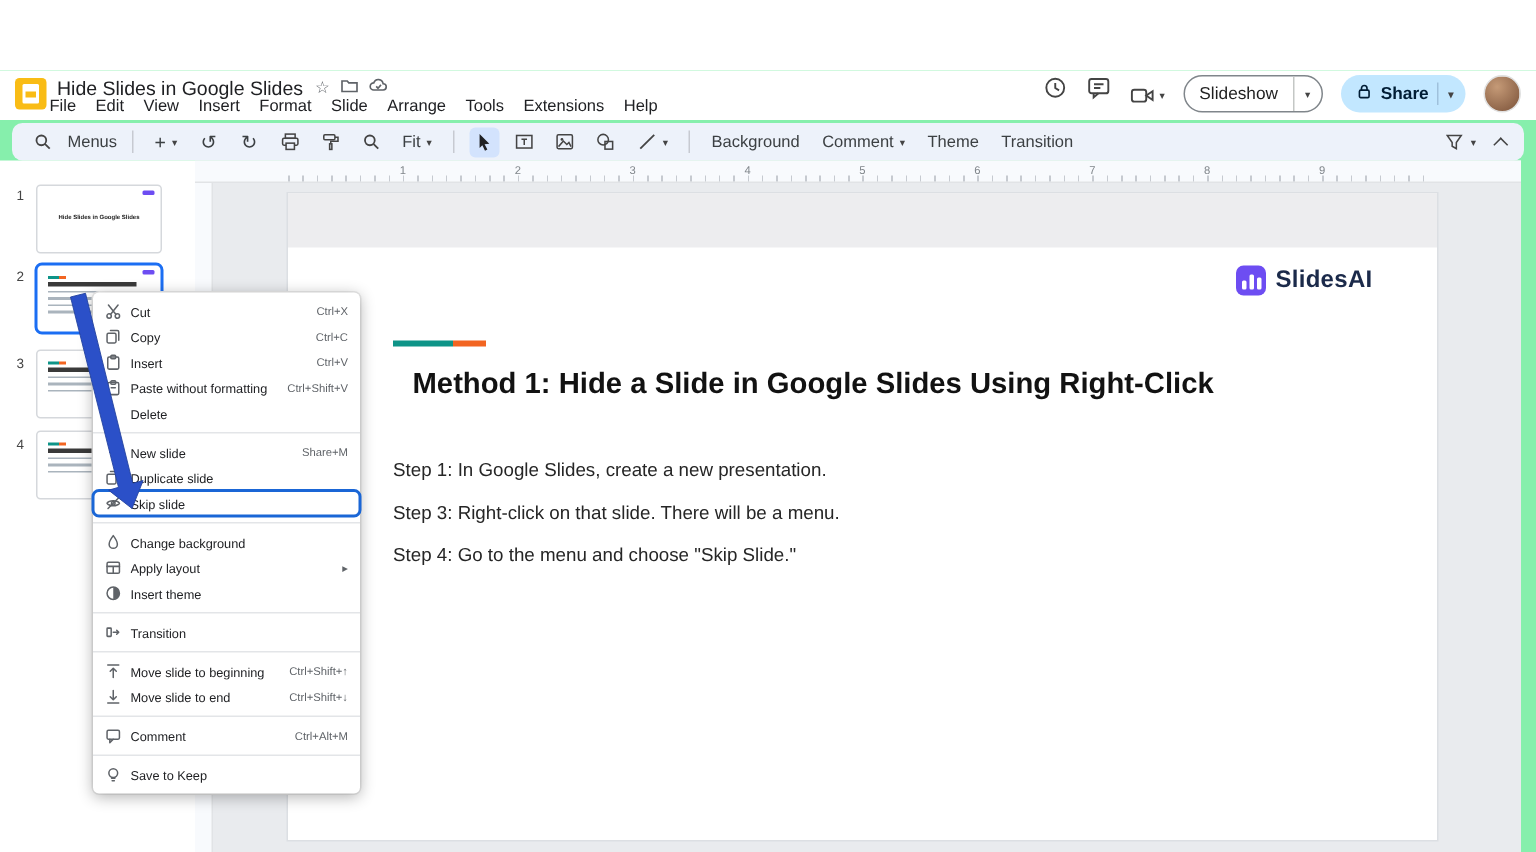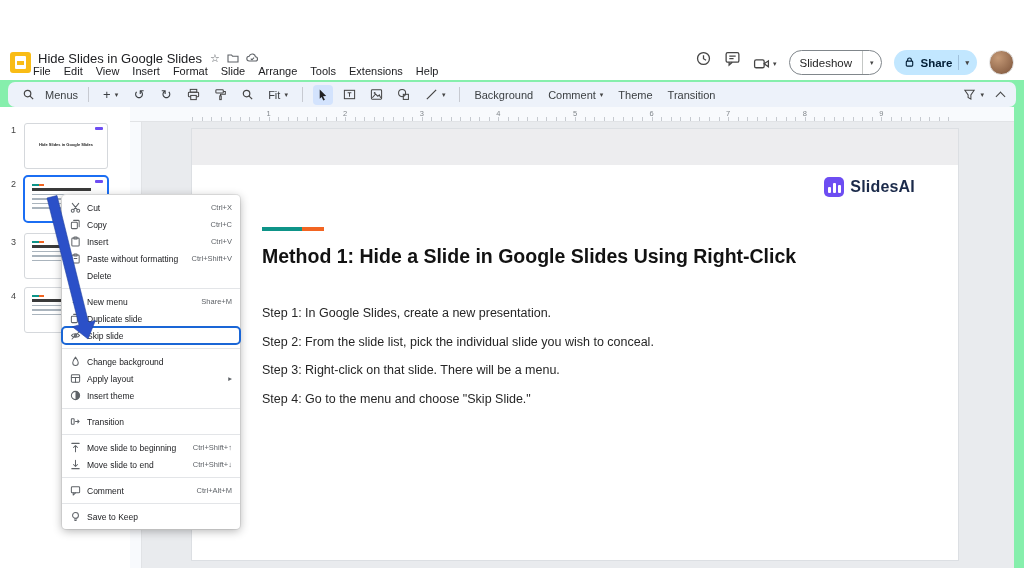--- a/index.html
+++ b/index.html
@@ -58,21 +58,21 @@
 
   .slide { position:absolute; left:62px; top:22px; width:766px; height:431px; background:#fff; box-shadow:0 0 0 1px #dcdfe3; }
   .slide-band { position:absolute; left:0; top:0; right:0; height:36px; background:#ededef; }
   .slide-logo { position:absolute; right:43px; top:48px; display:flex; align-items:center; gap:6px; }
   .slide-logo .mark { width:20px; height:20px; background:#6d4df2; border-radius:5px; display:flex; align-items:flex-end; justify-content:center; gap:2px; padding-bottom:4px; }
   .slide-logo .mark i { display:block; width:3px; background:#fff; border-radius:1px; }
   .slide-logo .name { font-size:16px; font-weight:bold; color:#1b2a4a; letter-spacing:0.2px; }
   .divider { position:absolute; left:70px; top:98px; height:4px; display:flex; }
   .divider .teal { width:40px; background:#0e9488; }
   .divider .orange { width:22px; background:#f26522; }
-  .heading { position:absolute; left:70px; top:116px; width:660px; font-size:19.5px; font-weight:bold; color:#121212; }
+  .heading { position:absolute; left:83px; top:116px; width:660px; font-size:19.5px; font-weight:bold; color:#121212; }
   .steps { position:absolute; left:70px; top:170px; width:640px; font-size:12.5px; color:#262626; }
   .steps p { line-height:28.5px; }
   .resize-handle { position:absolute; left:433px; top:461px; width:24px; height:2px; background:#80868b; border-radius:2px; }
 
   
   .ctx { position:absolute; left:62px; top:148px; width:178px; background:#fff; border-radius:4px;
          box-shadow:0 2px 10px rgba(0,0,0,.3), 0 0 0 1px #ececec; padding:4px 0; z-index:50; }
   .mi { display:flex; align-items:center; height:17px; padding:0 8px 0 7px; gap:5px; font-size:8.5px; color:#202124; white-space:nowrap; }
   .mic { width:13px; height:12px; display:flex; align-items:center; justify-content:center; flex:none; }
   .mic svg { stroke:#5f6368; fill:none; stroke-width:1.1; stroke-linecap:round; stroke-linejoin:round; display:block; }
@@ -322,21 +322,20 @@
           </span>
         <span class="name">SlidesAI</span>
       </div>
       <div class="divider">
           <span class="teal"></span>
           <span class="orange"></span>
         </div>
       <h1 class="heading">Method 1: Hide a Slide in Google Slides Using Right-Click</h1>
       <div class="steps">
         <p>Step 1: In Google Slides, create a new presentation.</p>
-        <p>Step 2: From the slide list, pick the individual slide you wish to conceal.</p>
         <p>Step 3: Right-click on that slide. There will be a menu.</p>
         <p>Step 4: Go to the menu and choose "Skip Slide."</p>
       </div>
     </div>
     <div class="resize-handle"></div>
   </div>
 
   <div class="ctx">
     <div class="mi">
       <span class="mic">
@@ -381,21 +380,21 @@
       <span class="mis">Ctrl+Shift+V</span>
     </div>
     <div class="mi">
       <span class="mic"></span>
       <span class="mil">Delete</span>
       <span class="mis"></span>
     </div>
     <div class="msep"></div>
     <div class="mi">
       <span class="mic txt">+</span>
-      <span class="mil">New menu</span>
+      <span class="mil">New slide</span>
       <span class="mis">Share+M</span>
     </div>
     <div class="mi">
       <span class="mic">
           <svg width="11" height="11" viewBox="0 0 12 12">
             <rect x="1.5" y="3.5" width="6.5" height="7" rx="1"></rect>
             <path d="M4 1.5 h5 a1 1 0 0 1 1 1 v6"></path>
           </svg>
         </span>
       <span class="mil">Duplicate slide</span>

